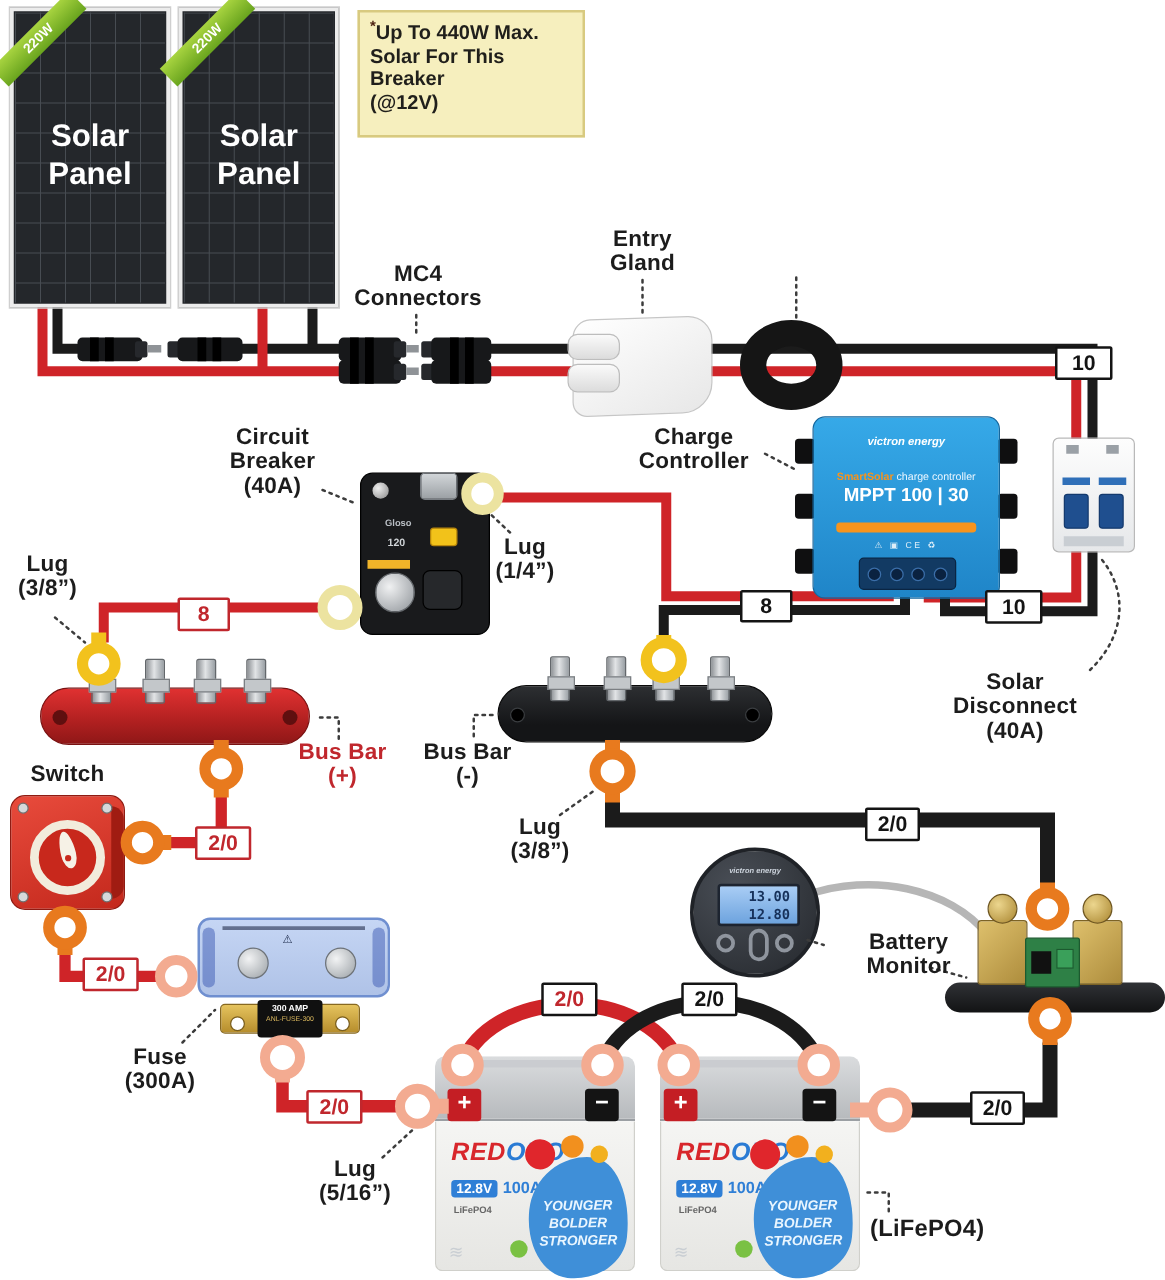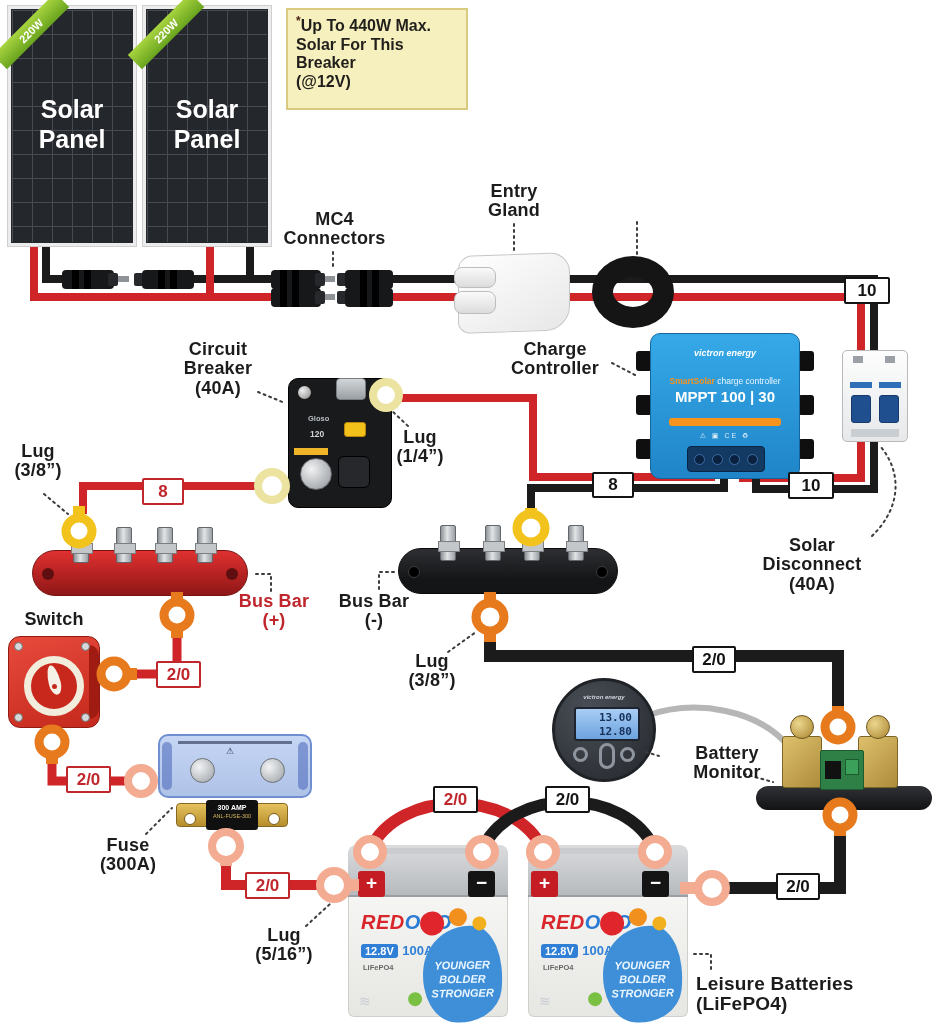--- a/index.html
+++ b/index.html
@@ -510,17 +510,16 @@
     </div>
   <div class="lbl" style="left:238px;top:926px;width:92px;">
     <div>Lug</div>
       <div>(5/16”)</div>
     </div>
   <div class="lbl" style="left:676px;top:744px;width:102px;">
     <div>Battery</div>
       <div>Monitor</div>
     </div>
   <div class="lbl left" style="left:696px;top:974px;width:230px;">
-    <div>Leisure Batteries</div>
       <div>(LiFePO4)</div>
     </div>
 
 </div>
 
 </body></html>

